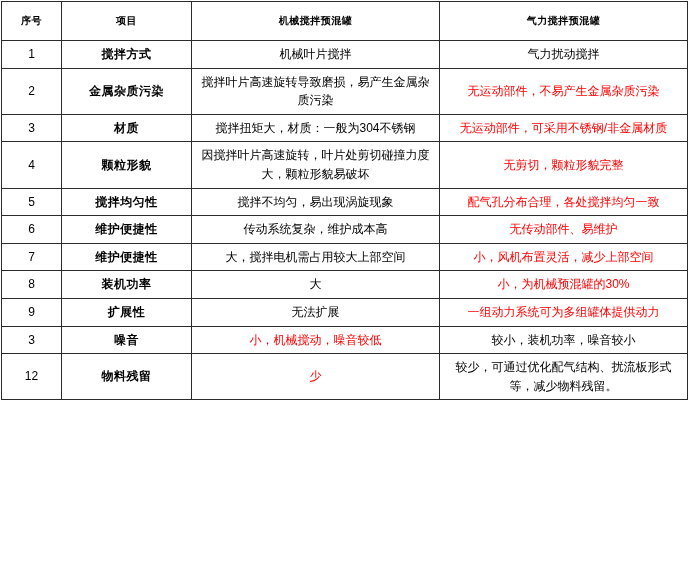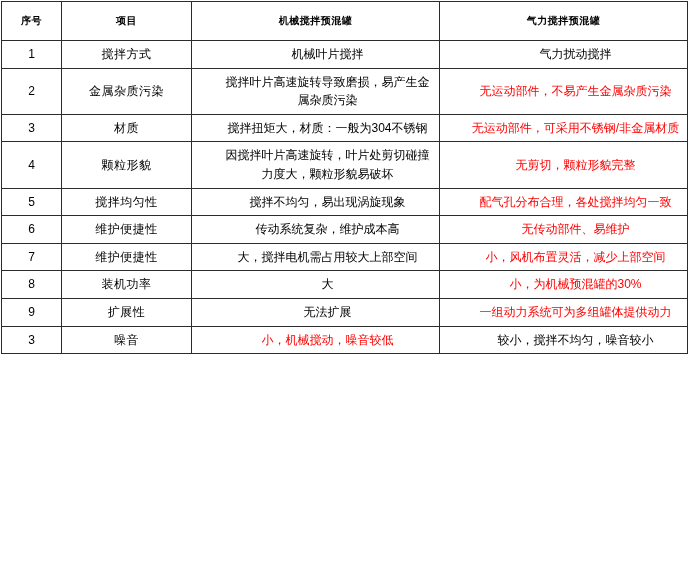--- a/index.html
+++ b/index.html
@@ -38,30 +38,29 @@
   #comparison-table thead th {
     font-weight: bold;
     font-size: 10px;
     height: 30px;
     letter-spacing: 0.5px;
   }
   #comparison-table tbody td.idx {
     font-size: 12px;
   }
   #comparison-table tbody td.item {
-    font-weight: normal;
+    font-weight: bold;
     letter-spacing: 0.5px;
   }
   .red {
     color: #ff0000;
     font-weight: normal;
   }
   .cell-text {
     display: block;
-    margin-left: 24px;
   }
 </style>
 </head>
 <body>
 
 <table id="comparison-table">
   <colgroup>
     <col class="c0">
     <col class="c1">
     <col class="c2">
@@ -166,17 +165,27 @@
           <span class="cell-text red">一组动力系统可为多组罐体提供动力</span>
         </td>
       </tr>
       <tr>
         <td class="idx">3</td>
         <td class="item">噪音</td>
         <td>
           <span class="cell-text red">小，机械搅动，噪音较低</span>
         </td>
         <td>
-          <span class="cell-text">较小，搅拌不均匀，噪音较小</span>
+          <span class="cell-text">较小，装机功率，噪音较小</span>
+        </td>
+      </tr>
+      <tr>
+        <td class="idx">12</td>
+        <td class="item">物料残留</td>
+        <td>
+          <span class="cell-text red">少</span>
+        </td>
+        <td>
+          <span class="cell-text">较少，可通过优化配气结构、扰流板形式等，减少物料残留。</span>
         </td>
       </tr>
     </tbody>
 </table>
 
 </body></html>

